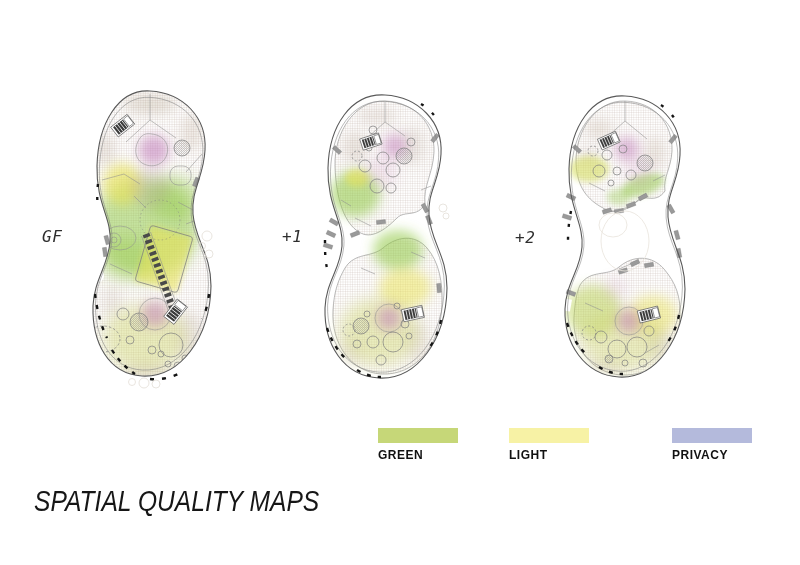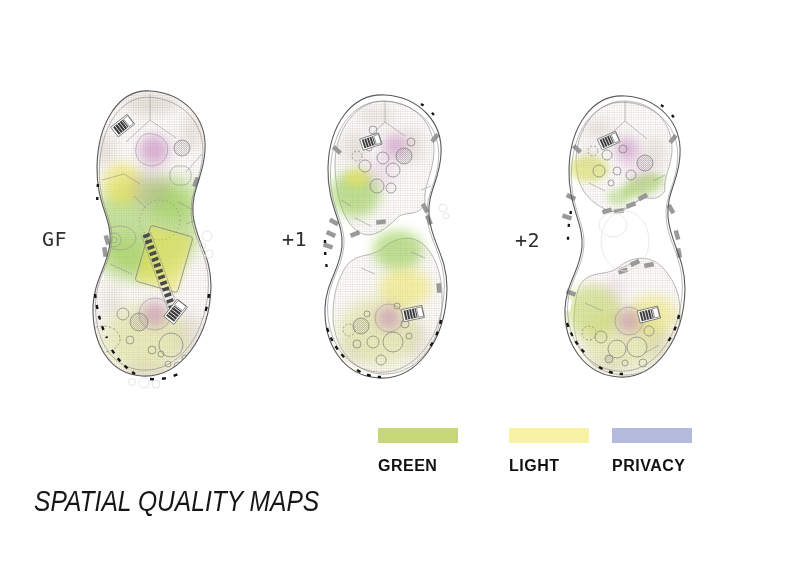--- a/index.html
+++ b/index.html
@@ -1,23 +1,23 @@
 <!DOCTYPE html>
 <html><head>
 <meta charset="utf-8">
 <style>
   html,body{margin:0;padding:0;background:#fff;}
   .canvas{position:relative;width:800px;height:565px;background:#ffffff;overflow:hidden;
           font-family:"Liberation Sans",sans-serif;}
   figure.plan{position:absolute;margin:0;padding:0;}
   .floor-label{position:absolute;font-family:"DejaVu Sans Mono","Liberation Mono",monospace;
-               font-size:20px;color:#2e2e2e;letter-spacing:0.5px;}
+               font-style:italic;font-size:16px;color:#2e2e2e;letter-spacing:0.5px;}
   .legend-item{position:absolute;width:82px;}
   .swatch{width:80px;height:15px;}
-  .legend-label{margin-top:14px;font-size:16px;font-weight:bold;letter-spacing:0.5px;color:#111;
+  .legend-label{margin-top:5px;font-size:12px;font-weight:bold;letter-spacing:0.5px;color:#111;
                 font-family:"Liberation Sans",sans-serif;}
   .title{position:absolute;left:34px;top:484px;margin:0;font-size:30px;font-style:italic;
          font-weight:normal;color:#161616;transform:scaleX(0.82);transform-origin:0 0;
          white-space:nowrap;letter-spacing:0px;}
   svg{display:block;overflow:visible;}
 </style>
 </head>
 <body>
 
 <div class="canvas">
@@ -333,21 +333,21 @@
 
   <div>
     <div class="legend-item" style="left:378px;top:428px">
       <div class="swatch" style="background-color: rgb(198, 215, 120);"></div>
       <div class="legend-label">GREEN</div>
     </div>
     <div class="legend-item" style="left:509px;top:428px">
       <div class="swatch" style="background-color: rgb(247, 242, 165);"></div>
       <div class="legend-label">LIGHT</div>
     </div>
-    <div class="legend-item" style="left:612px;top:428px">
+    <div class="legend-item" style="left:672px;top:428px">
       <div class="swatch" style="background-color: rgb(180, 186, 220);"></div>
       <div class="legend-label">PRIVACY</div>
     </div>
   </div>
 
   <h1 class="title">SPATIAL QUALITY MAPS</h1>
 
 </div>
 
 </body></html>

